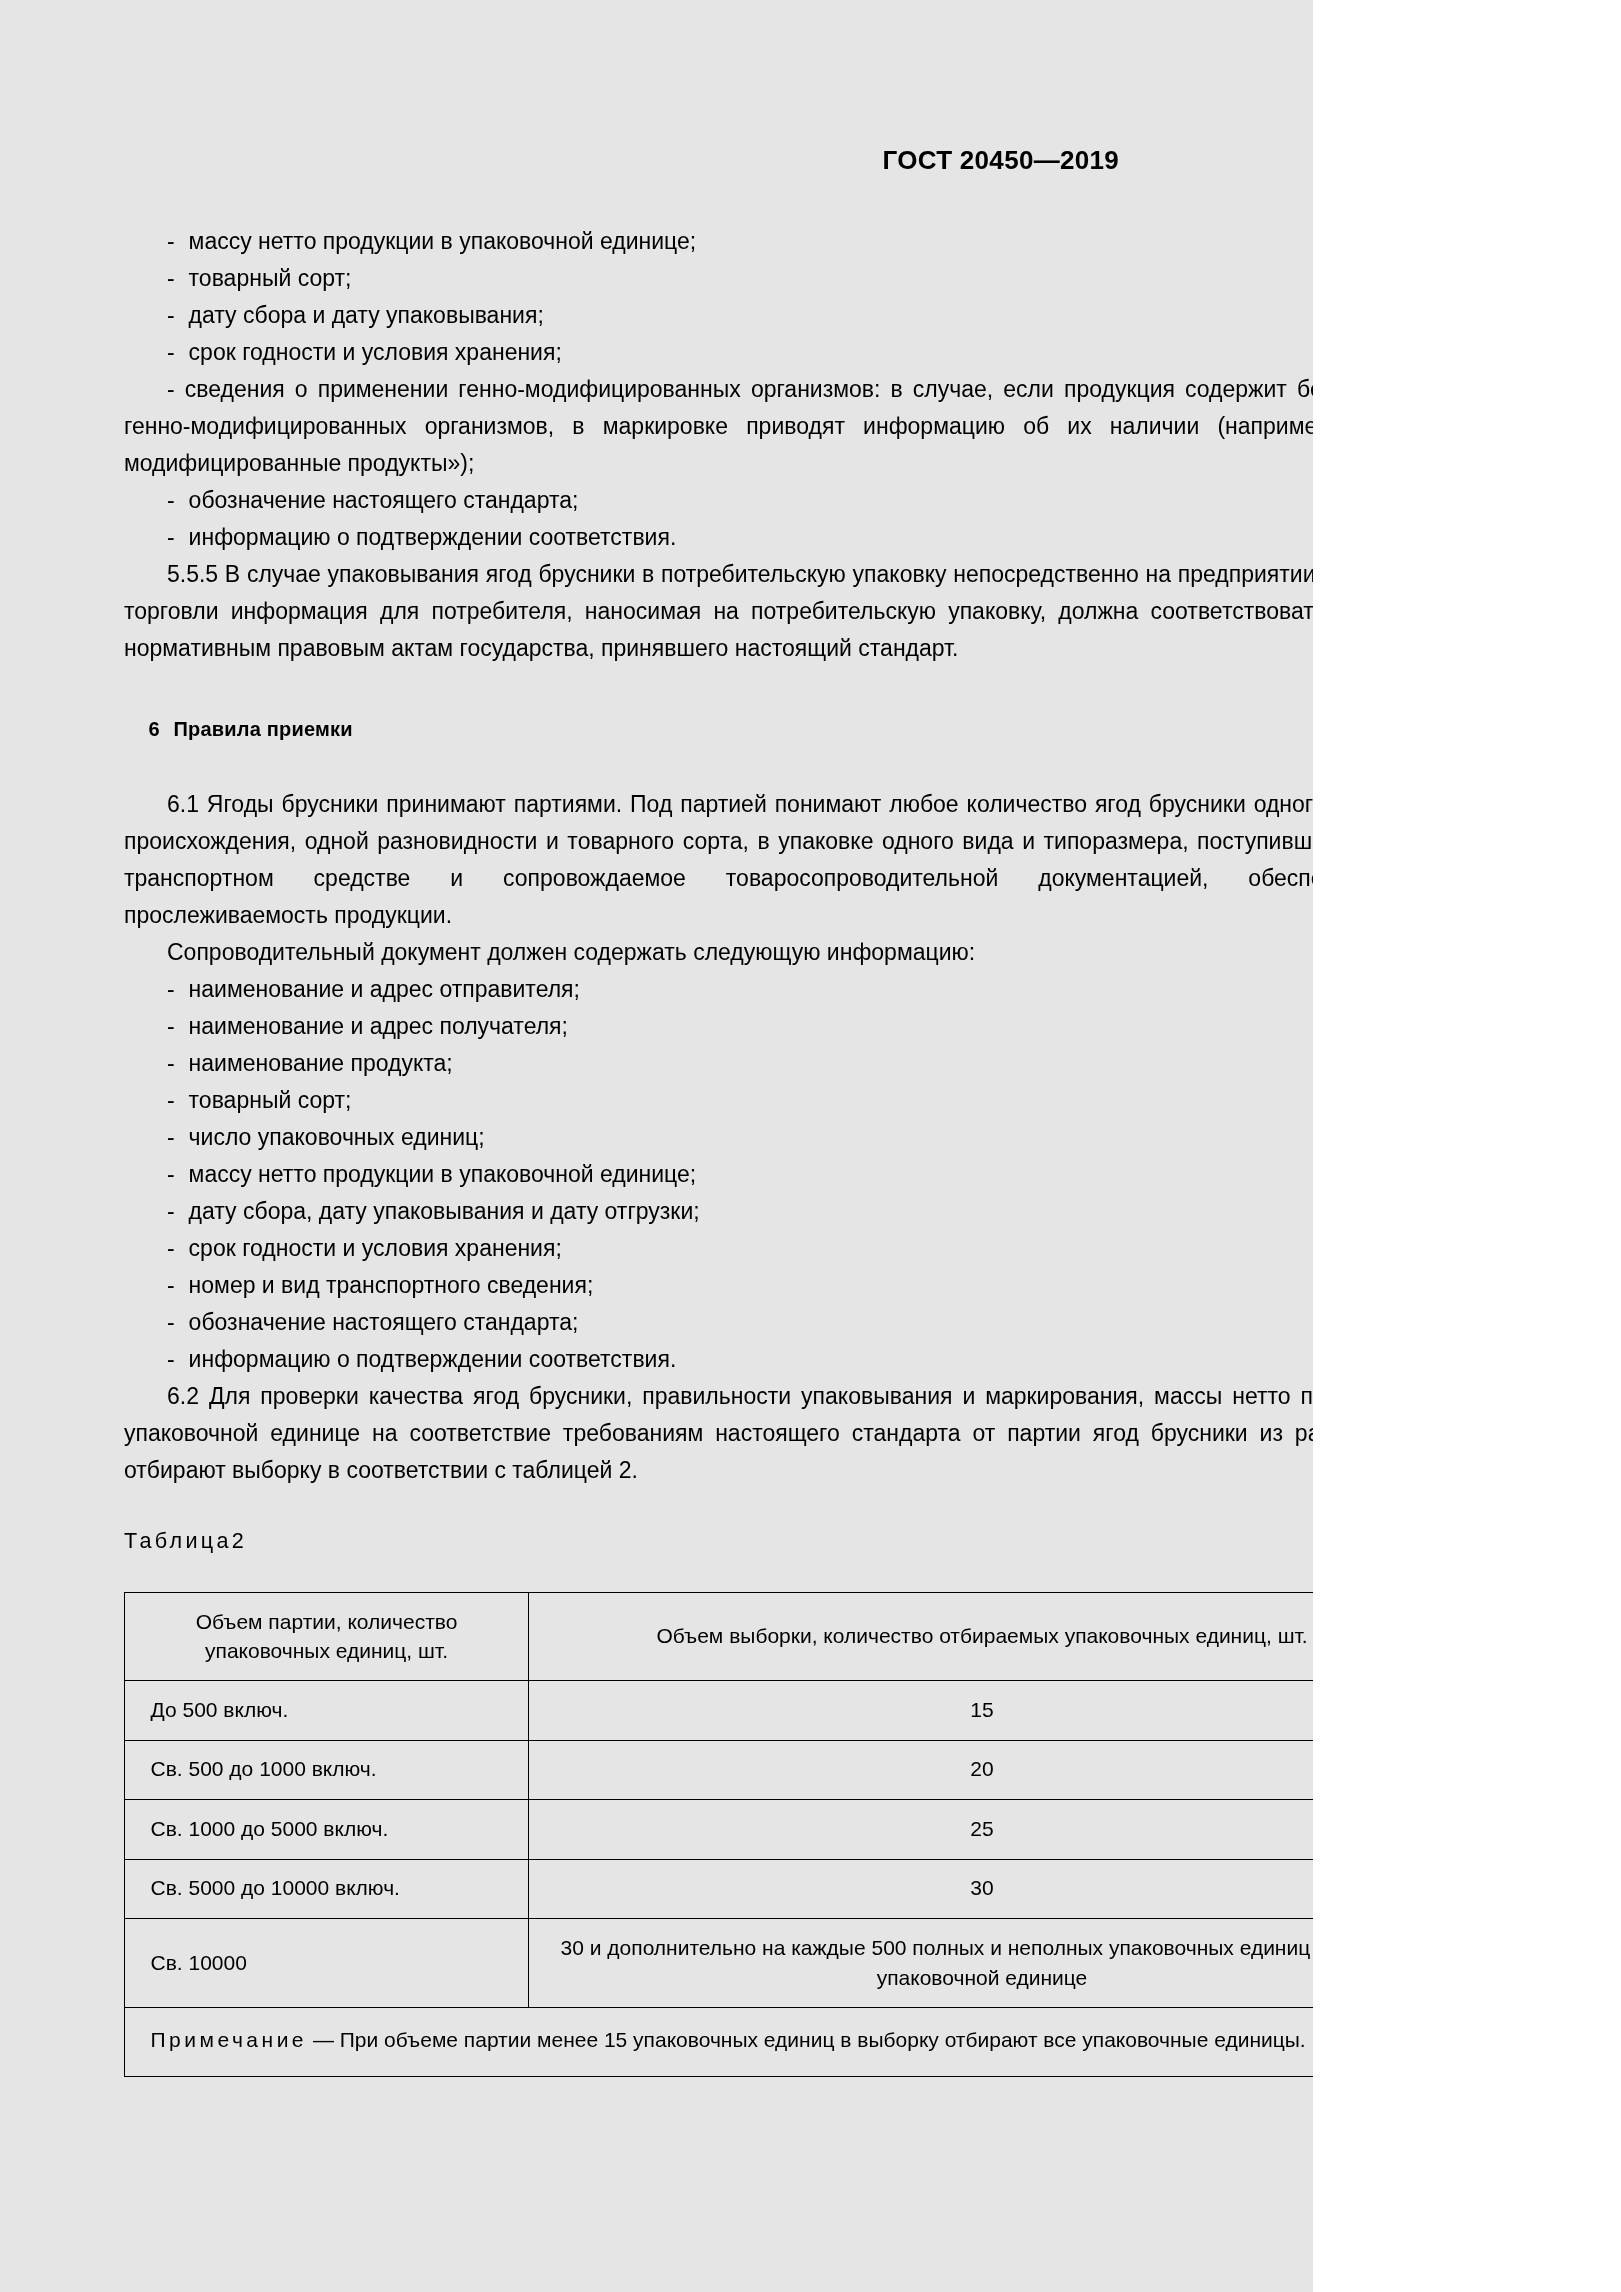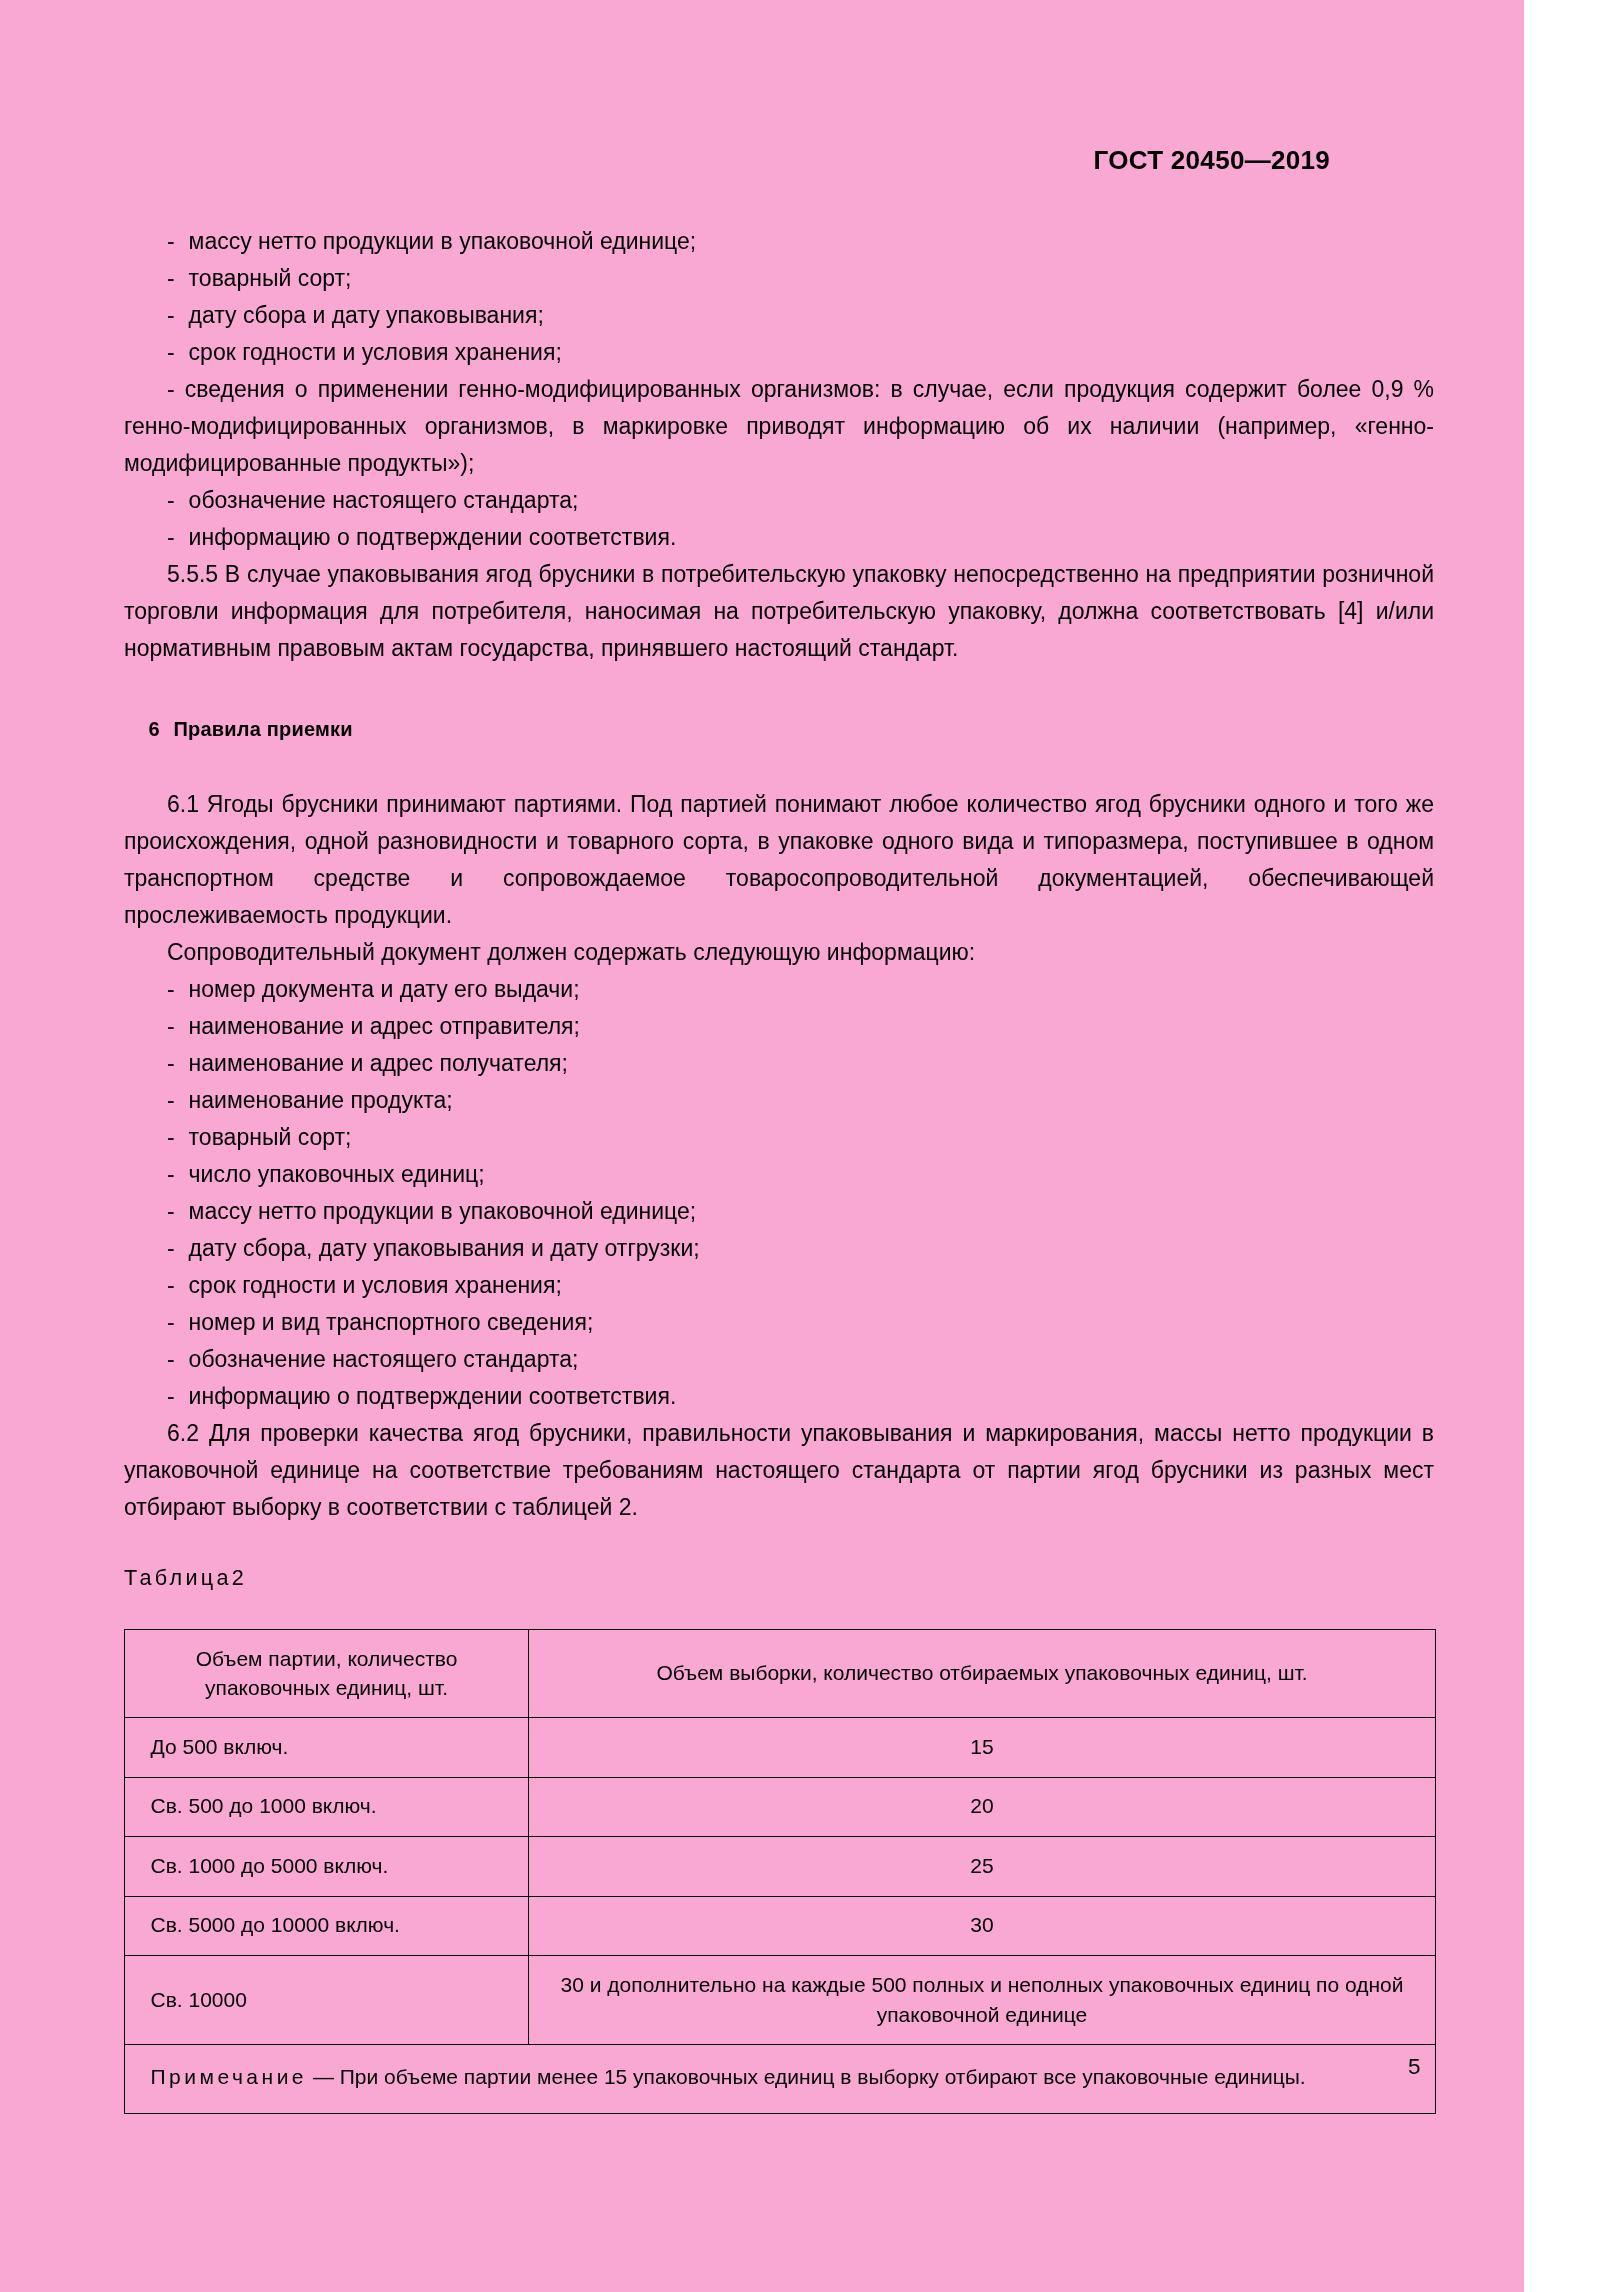--- a/index.html
+++ b/index.html
@@ -7,23 +7,23 @@
     margin: 0;
     padding: 0;
     background: #ffffff;
   }
   body {
     font-family: "Liberation Sans", sans-serif;
     color: #000000;
   }
   .page {
     position: relative;
-    width: 1524px;
+    width: 1313px;
     height: 2293px;
-    background: #f9a8d4;
+    background: #e5e5e5;
     box-sizing: border-box;
     overflow: hidden;
   }
 
   
   .page-header {
     position: absolute;
     top: 145px;
     right: 194px;
     font-size: 26px;
@@ -172,21 +172,20 @@
     <div class="gap-before-heading"></div>
 
     <h2 class="section-heading"><span class="num">6</span><span>Правила приемки</span></h2>
 
     <div class="gap-after-heading"></div>
 
     <p class="para">6.1  Ягоды брусники принимают партиями. Под партией понимают любое количество ягод брусники одного и того же происхождения, одной разновидности и товарного сорта, в упаковке одного вида и типоразмера, поступившее в одном транспортном средстве и сопровождаемое товаросопроводительной документацией, обеспечивающей прослеживаемость продукции.</p>
 
     <p class="plain">Сопроводительный документ должен содержать следующую информацию:</p>
 
-    <div class="li"><span class="dash">-</span><span>номер документа и дату его выдачи;</span></div>
     <div class="li"><span class="dash">-</span><span>наименование и адрес отправителя;</span></div>
     <div class="li"><span class="dash">-</span><span>наименование и адрес получателя;</span></div>
     <div class="li"><span class="dash">-</span><span>наименование продукта;</span></div>
     <div class="li"><span class="dash">-</span><span>товарный сорт;</span></div>
     <div class="li"><span class="dash">-</span><span>число упаковочных единиц;</span></div>
     <div class="li"><span class="dash">-</span><span>массу нетто продукции в упаковочной единице;</span></div>
     <div class="li"><span class="dash">-</span><span>дату сбора, дату упаковывания и дату отгрузки;</span></div>
     <div class="li"><span class="dash">-</span><span>срок годности и условия хранения;</span></div>
     <div class="li"><span class="dash">-</span><span>номер и вид транспортного сведения;</span></div>
     <div class="li"><span class="dash">-</span><span>обозначение настоящего стандарта;</span></div>

